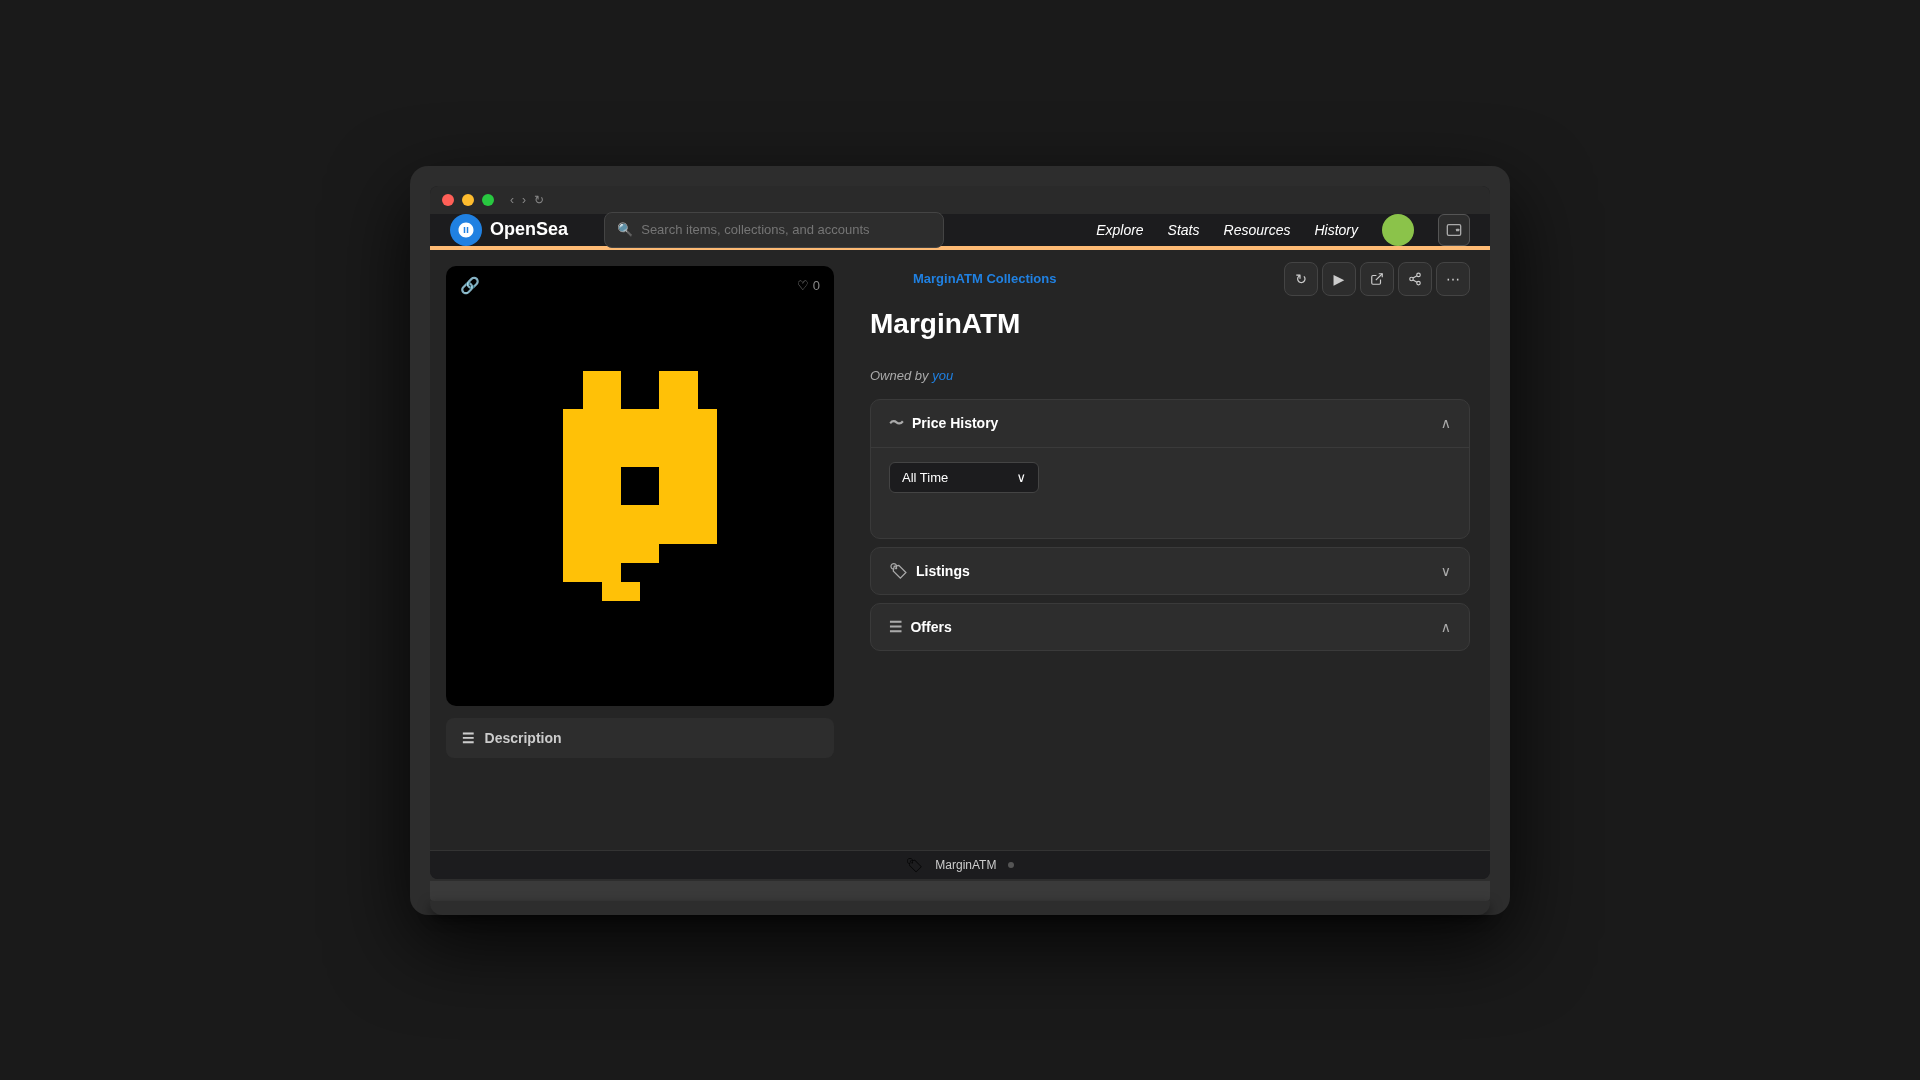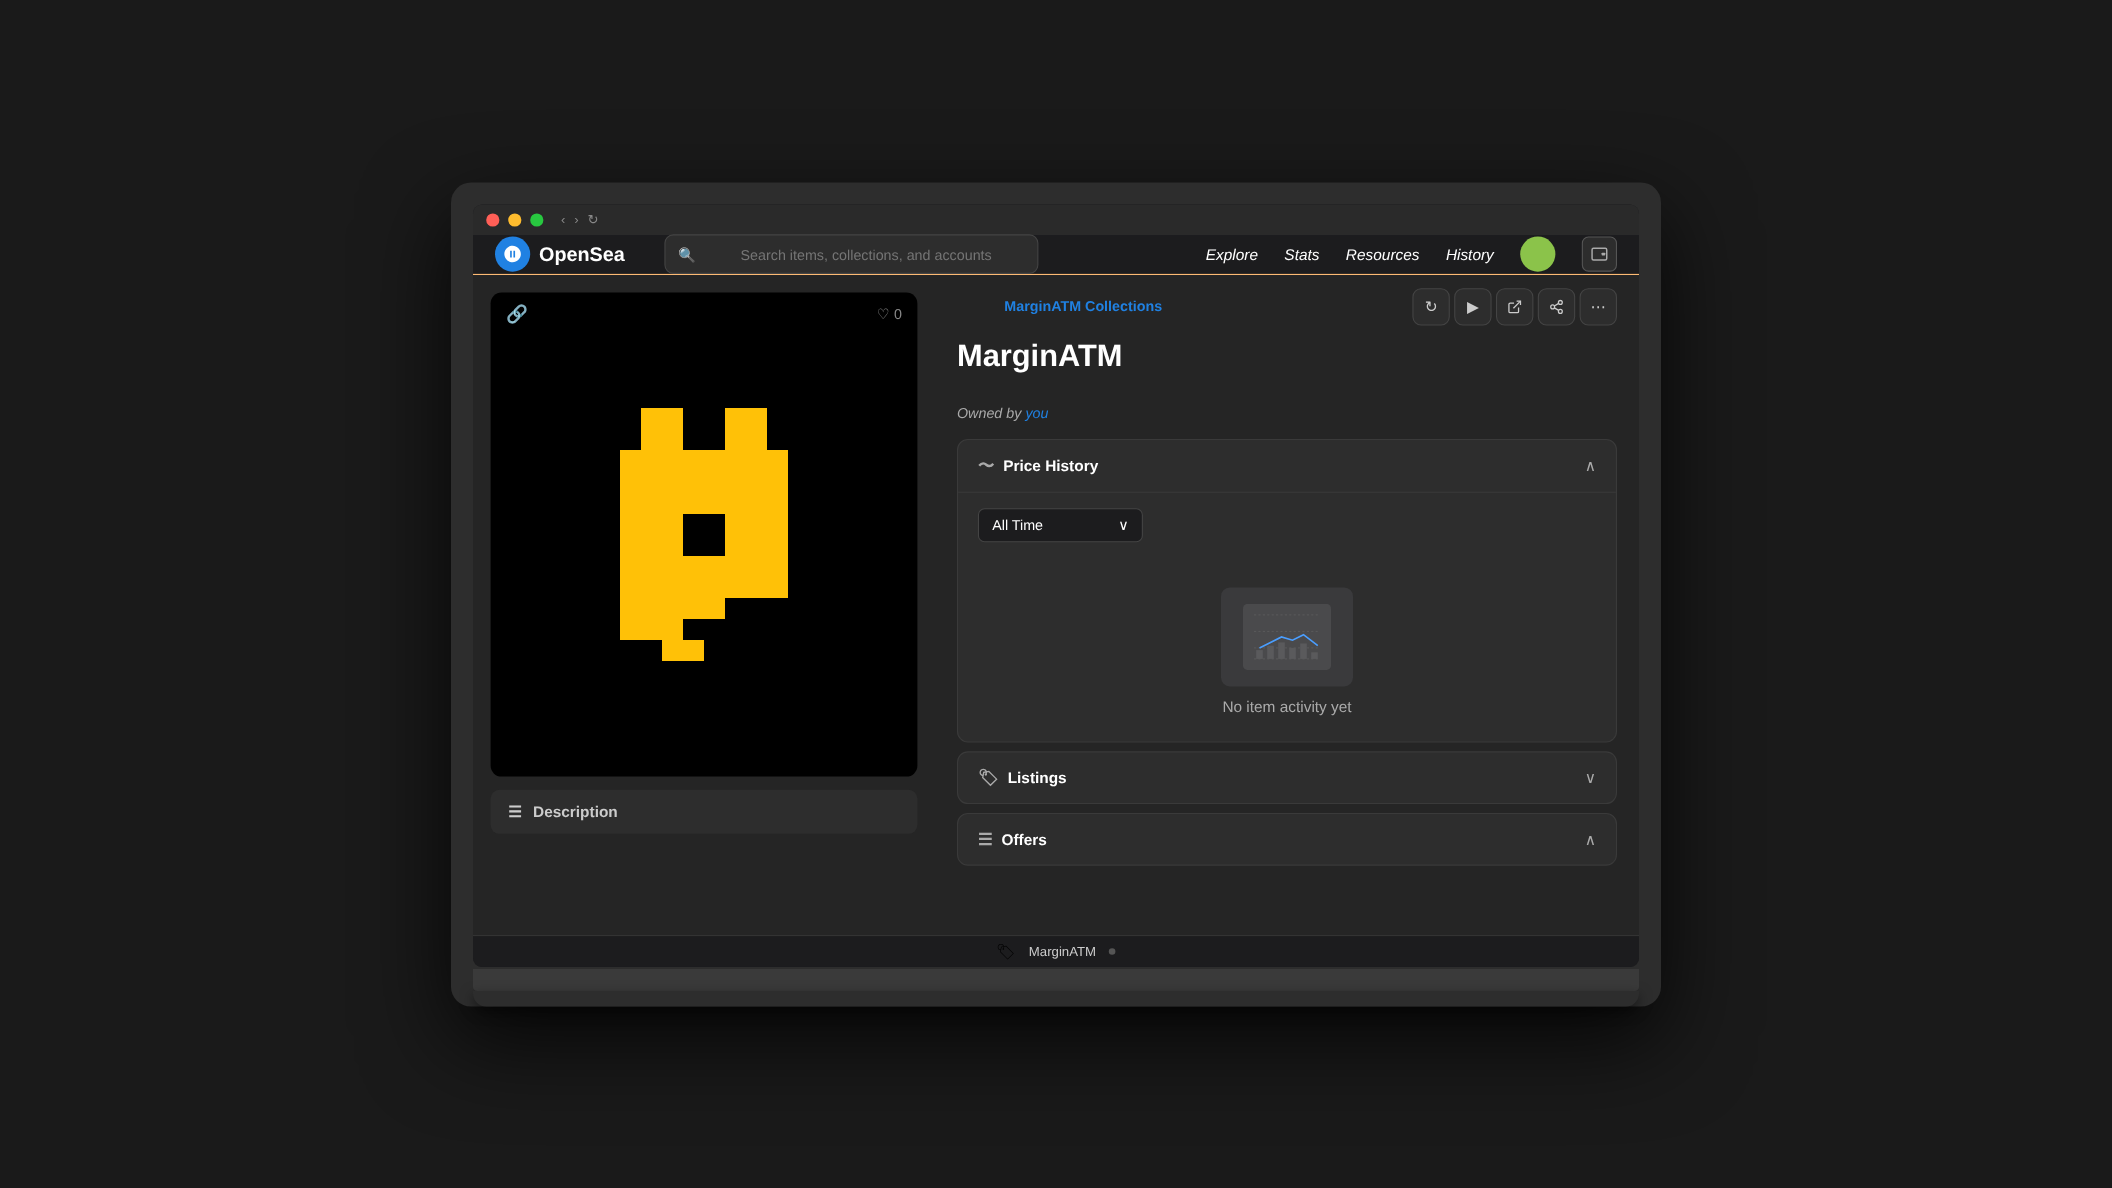--- a/index.html
+++ b/index.html
@@ -53,21 +53,21 @@
 
     .browser-controls span { cursor: pointer; }
 
     .navbar {
       background: #1c1c1e;
       height: 36px;
       display: flex;
       align-items: center;
       padding: 0 20px;
       gap: 16px;
-      border-bottom: 1px solid #fdba74;
+      border-bottom: 4px solid #fdba74;
     }
 
     .logo-area {
       display: flex;
       align-items: center;
       gap: 8px;
     }
 
     .logo-circle {
       width: 32px;
@@ -102,21 +102,20 @@
       gap: 8px;
     }
 
     .search-bar input {
       background: transparent;
       border: none;
       outline: none;
       color: #aaa;
       font-size: 13px;
       width: 100%;
-      margin-left: 32px;
     }
 
     .nav-links {
       display: flex;
       gap: 24px;
       margin-left: auto;
       align-items: center;
     }
 
     .nav-link {
@@ -587,42 +586,20 @@
               <span class="section-header-icon">〜</span>
               <span>Price History</span>
             </div>
             <span class="chevron-icon">∧</span>
           </div>
           <div class="price-history-body">
             <div class="dropdown-select">
               <span>All Time</span>
               <span>∨</span>
             </div>
-            <div class="no-activity-area">
-              <div class="chart-placeholder">
-                <svg width="80" height="60" viewBox="0 0 80 60">
-                  <rect width="80" height="60" fill="#4a4a4c" rx="4"></rect>
-
-                  <line x1="10" y1="10" x2="70" y2="10" stroke="#666" stroke-width="0.5" stroke-dasharray="2,2"></line>
-                  <line x1="10" y1="25" x2="70" y2="25" stroke="#666" stroke-width="0.5" stroke-dasharray="2,2"></line>
-                  <line x1="10" y1="40" x2="70" y2="40" stroke="#666" stroke-width="0.5" stroke-dasharray="2,2"></line>
-                  <line x1="10" y1="50" x2="70" y2="50" stroke="#666" stroke-width="0.5" stroke-dasharray="2,2"></line>
-
-                  <rect x="12" y="42" width="6" height="8" fill="#5a5a5c"></rect>
-                  <rect x="22" y="38" width="6" height="12" fill="#5a5a5c"></rect>
-                  <rect x="32" y="35" width="6" height="15" fill="#5a5a5c"></rect>
-                  <rect x="42" y="40" width="6" height="10" fill="#5a5a5c"></rect>
-                  <rect x="52" y="36" width="6" height="14" fill="#5a5a5c"></rect>
-                  <rect x="62" y="44" width="6" height="6" fill="#5a5a5c"></rect>
-
-                  <polyline points="15,40 25,35 35,30 45,33 55,28 68,38" fill="none" stroke="#4a9eff" stroke-width="1.5"></polyline>
-                </svg>
-              </div>
-              <span class="no-activity-text">No item activity yet</span>
-            </div>
           </div>
         </div>
 
         <div class="listings-section">
           <div class="section-header">
             <div class="section-header-left">
               <span class="section-header-icon">🏷</span>
               <span>Listings</span>
             </div>
             <span class="chevron-icon">∨</span>

